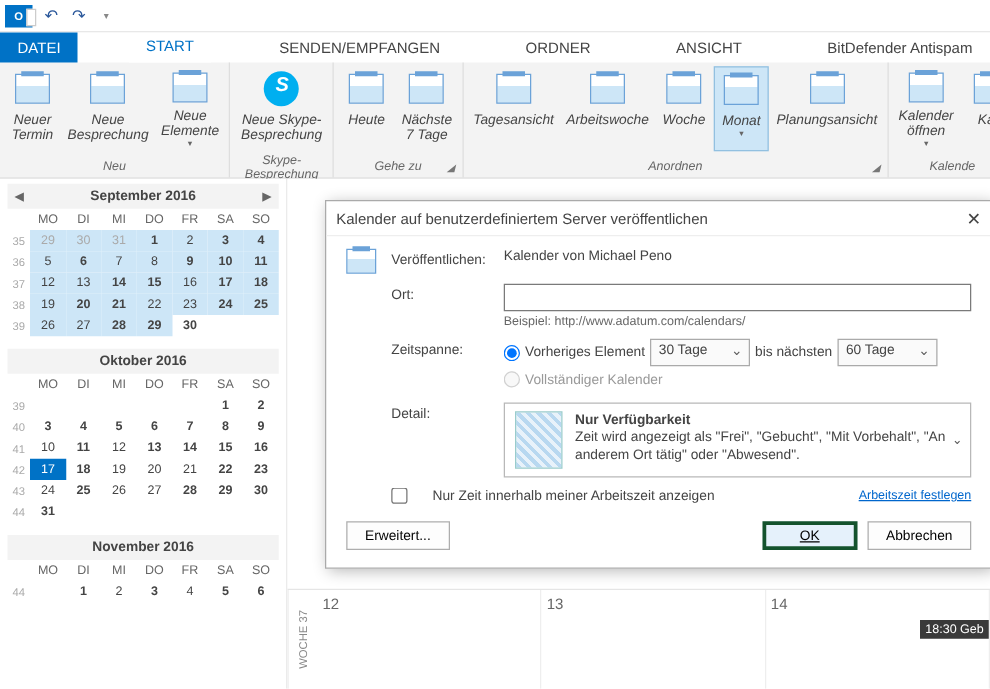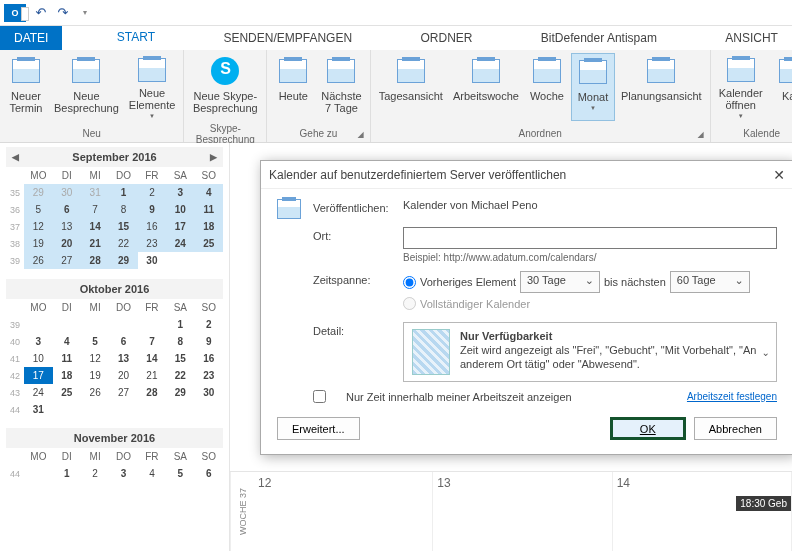--- a/index.html
+++ b/index.html
@@ -11,21 +11,21 @@
 .app-icon::after { content: ''; position: absolute; right: -3px; top: 3px; width: 6px; height: 12px; background: #fff; border: 1px solid #ccc; }
 .qat-icon { width: 16px; height: 16px; margin: 0 3px; display: flex; align-items: center; justify-content: center; color: #2a579a; font-size: 13px; }
 
 
 .tabs { height: 24px; background: #fff; display: flex; align-items: stretch; padding-left: 0; justify-content: space-between; }
 .tab { padding: 0 14px; display: flex; align-items: center; font-size: 12px; color: #444; cursor: default; }
 .tab.file { background: #0072c6; color: #fff; }
 .tab.active { color: #0072c6; border-bottom: 2px solid #fff; }
 
 
-.ribbon { height: 93px; background: #f3f3f3; border-bottom: 1px solid #dadada; display: flex; }
+.ribbon { height: 93px; background: #f3f3f3; border-bottom: 1px solid #dadada; display: flex; font-style: italic; }
 .group { border-right: 1px solid #dedede; display: flex; flex-direction: column; padding: 3px 4px 0; }
 .group-content { flex: 1; display: flex; align-items: flex-start; gap: 2px; }
 .group-label { text-align: center; font-size: 10px; color: #666; padding: 2px 0 3px; position: relative; }
 .group-label .launcher { position: absolute; right: 2px; bottom: 3px; font-size: 8px; color: #777; }
 .rbtn { display: flex; flex-direction: column; align-items: center; padding: 2px 4px; min-width: 44px; height: 68px; justify-content: flex-start; cursor: default; }
 .rbtn.sel { background: #cde6f7; border: 1px solid #92c0e0; }
 .rbtn .ricon { width: 32px; height: 32px; margin-bottom: 3px; display: flex; align-items: center; justify-content: center; }
 .rbtn .rlabel { font-size: 11px; text-align: center; line-height: 12px; }
 .rbtn .drop { font-size: 6px; color: #666; margin-top: 2px; }
 
@@ -95,22 +95,22 @@
   <div class="qat-icon">↶</div>
   <div class="qat-icon">↷</div>
   <div class="qat-icon" style="font-size:8px;color:#888;">▾</div>
 </div>
 
 <div class="tabs">
   <div class="tab file">DATEI</div>
   <div class="tab active">START</div>
   <div class="tab">SENDEN/EMPFANGEN</div>
   <div class="tab">ORDNER</div>
+  <div class="tab">ANSICHT</div>
   <div class="tab">BitDefender Antispam</div>
-  <div class="tab">ANSICHT</div>
 </div>
 
 <div class="ribbon">
   <div class="group">
     <div class="group-content">
       <div class="rbtn">
           <div class="ricon">
             <div class="cal-ico"></div>
           </div>
           <div class="rlabel">Neuer<br>Termin</div>

